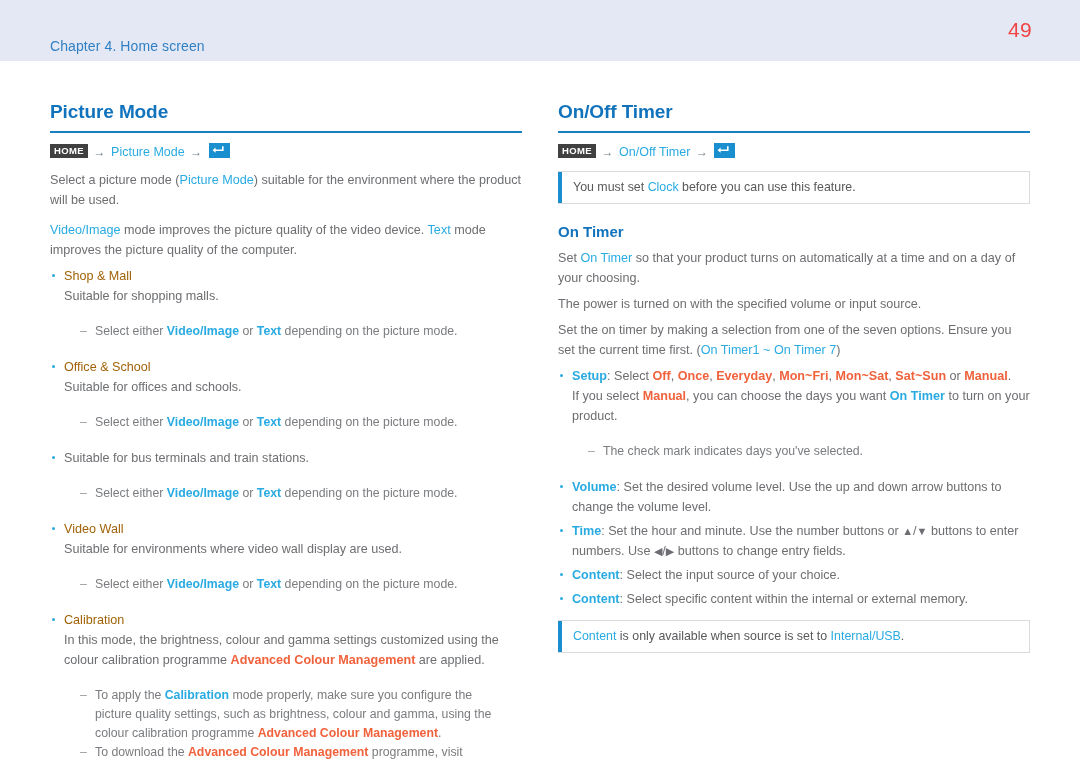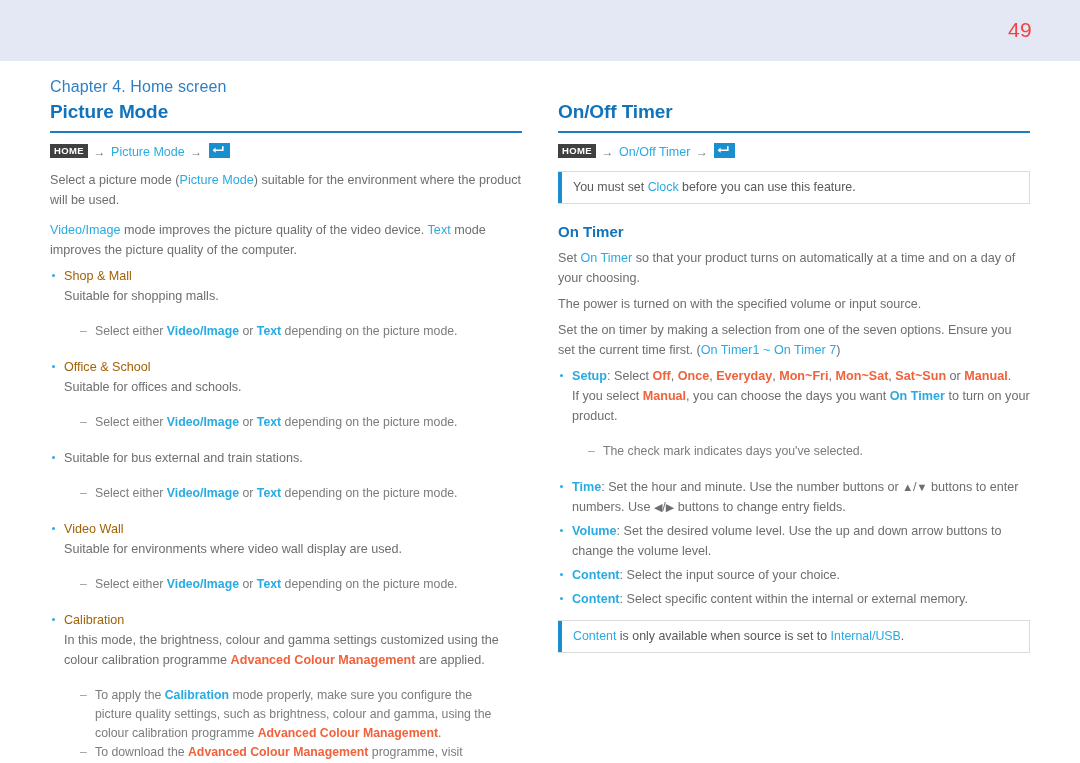--- a/index.html
+++ b/index.html
@@ -20,25 +20,24 @@
     position: absolute;
     left: 0; top: 0;
     width: 1080px;
     height: 61px;
     background: #e4e8f4;
   }
   .chapter-label {
     position: absolute;
     left: 50px;
     top: 38px;
-    font-size: 16px;
+    font-size: 14px;
     color: #2f7fc4;
     letter-spacing: .1px;
     white-space: nowrap;
-    margin-top: 40px;
   }
   .page-number {
     position: absolute;
     right: 48px;
     top: 18px;
     font-size: 21px;
     color: #ef4444;
     letter-spacing: .3px;
   }
 
@@ -241,21 +240,21 @@
 
     <li>
       <div class="li-head">Office &amp; School</div>
       <div class="li-body">Suitable for offices and schools.</div>
       <ul class="dashes">
         <li><span>Select either </span><span class="hl-b">Video/Image</span><span> or </span><span class="hl-b">Text</span><span> depending on the picture mode.</span></li>
       </ul>
     </li>
 
     <li>
-      <div class="li-body">Suitable for bus external and train stations.</div>
+      <div class="li-body">Suitable for bus terminals and train stations.</div>
       <ul class="dashes">
         <li><span>Select either </span><span class="hl-b">Video/Image</span><span> or </span><span class="hl-b">Text</span><span> depending on the picture mode.</span></li>
       </ul>
     </li>
 
     <li>
       <div class="li-head">Video Wall</div>
       <div class="li-body">Suitable for environments where video wall display are used.</div>
       <ul class="dashes">
         <li><span>Select either </span><span class="hl-b">Video/Image</span><span> or </span><span class="hl-b">Text</span><span> depending on the picture mode.</span></li>
@@ -322,27 +321,27 @@
       <div class="li-body">
         <span>If you select </span><span class="or">Manual</span><span>, you can choose the days you want </span><span class="hl-b">On Timer</span><span> to turn on your product.</span>
       </div>
       <ul class="dashes">
         <li>The check mark indicates days you've selected.</li>
       </ul>
     </li>
 
     <li>
       <div class="li-body">
+        <span class="hl-b">Volume</span><span>: Set the desired volume level. Use the up and down arrow buttons to change the volume level.</span>
+      </div>
+    </li>
+
+    <li>
+      <div class="li-body">
         <span class="hl-b">Time</span><span>: Set the hour and minute. Use the number buttons or </span><span class="tri">▲</span><span>/</span><span class="tri">▼</span><span> buttons to enter numbers. Use </span><span class="tri">◀</span><span>/</span><span class="tri">▶</span><span> buttons to change entry fields.</span>
-      </div>
-    </li>
-
-    <li>
-      <div class="li-body">
-        <span class="hl-b">Volume</span><span>: Set the desired volume level. Use the up and down arrow buttons to change the volume level.</span>
       </div>
     </li>
 
     <li>
       <div class="li-body">
         <span class="hl-b">Content</span><span>: Select the input source of your choice.</span>
       </div>
     </li>
 
     <li>

